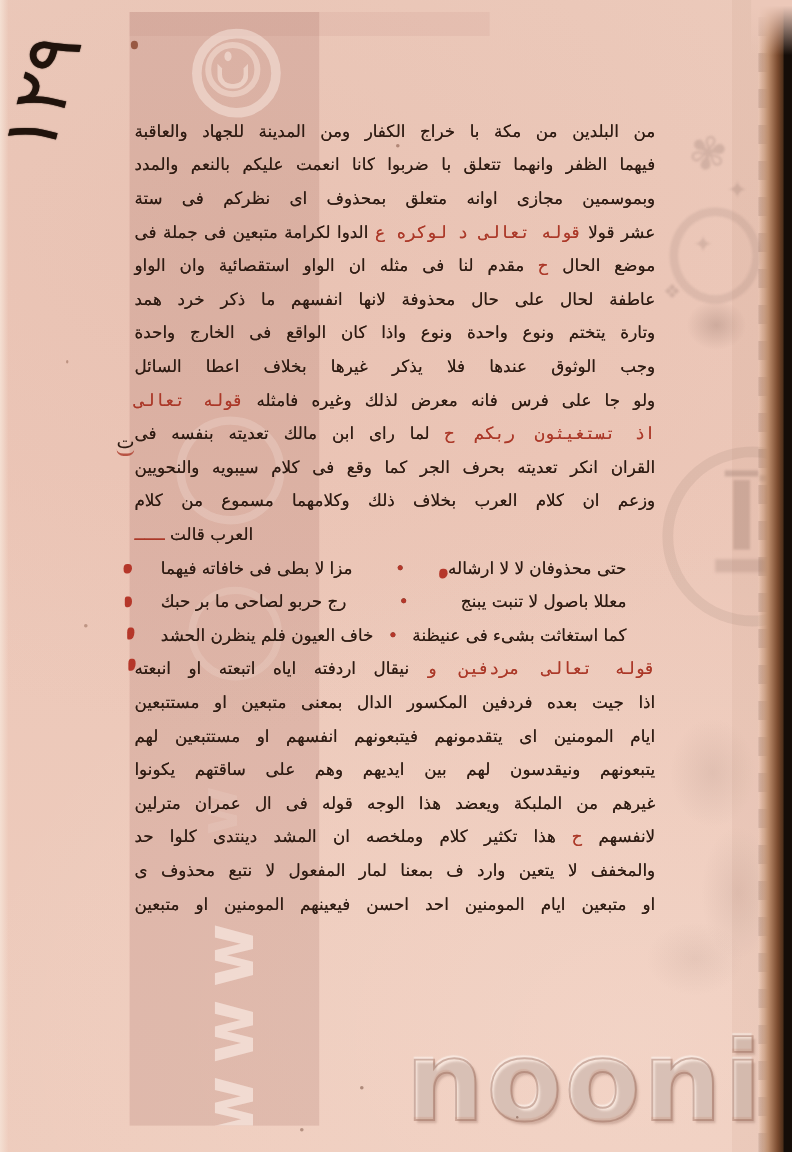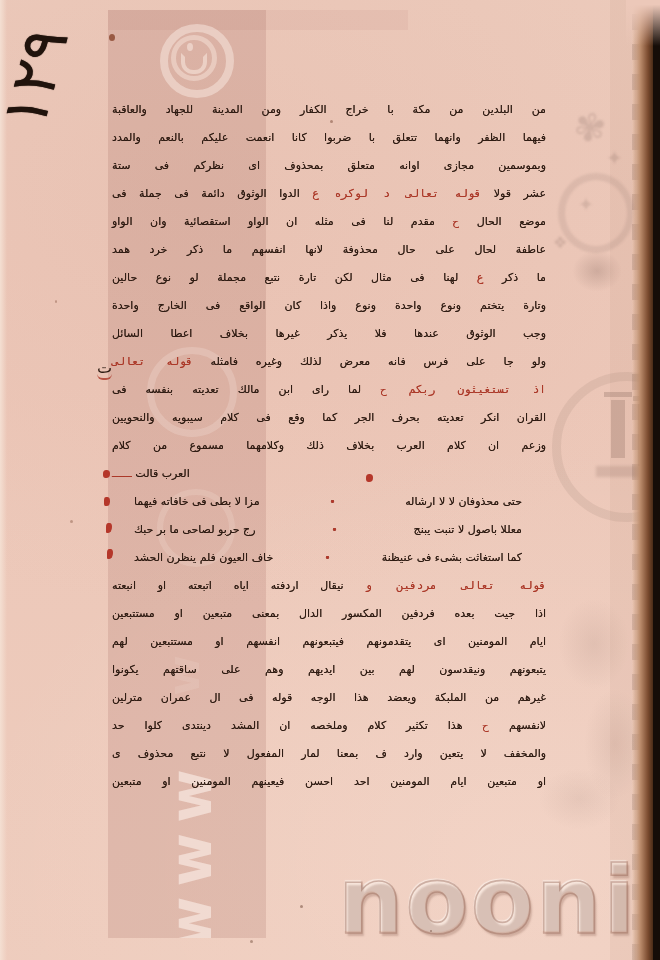--- a/index.html
+++ b/index.html
@@ -31,21 +31,21 @@
   
   .noonin{position:absolute;left:338px;top:848px;font-size:92px;font-weight:bold;letter-spacing:2px;
     color:rgba(240,214,200,0.12);-webkit-text-stroke:1.6px rgba(152,106,92,0.45);
     text-shadow:2px 3px 2px rgba(122,78,66,0.28),-1px -2px 1px rgba(255,252,248,0.55);z-index:2;white-space:nowrap;}
   
   .folio{position:absolute;left:0px;top:14px;width:120px;height:120px;z-index:4;
     font-size:62px;color:#20130c;transform:rotate(-75deg);letter-spacing:4px;
     text-shadow:0 0 1px #20130c;}
   
   .textblock{position:absolute;left:112px;top:96px;width:434px;z-index:3;direction:rtl;
-    color:#2e1b12;font-size:11px;text-shadow:0 0 0.5px rgba(46,27,18,0.8);}
+    color:#2e1b12;font-size:14px;text-shadow:0 0 0.5px rgba(46,27,18,0.8);}
   .mline{height:28px;line-height:28px;text-align:justify;text-align-last:justify;white-space:nowrap;}
   .mline.tail{text-align-last:left;}
   .mline.verse{display:flex;justify-content:space-between;padding:0 24px 0 22px;}
   .red{color:#ab3828;text-shadow:0 0 0.5px rgba(171,56,40,0.8);font-family:Liberation Mono, monospace;}
   .caesura{color:#b5372a;padding:0 4px;}
   
   .margin-tav{position:absolute;left:97px;top:358px;z-index:3;color:#2e1b12;font-size:16px;
     border-bottom:2px solid rgba(171,56,40,0.8);border-radius:0 0 6px 6px;padding-bottom:1px;}
   .mdot{position:absolute;width:7px;height:8px;border-radius:50% 50% 60% 40%;background:#b5372a;z-index:3;}
   .mdot.d1{left:103px;top:470px;}
@@ -127,24 +127,23 @@
   <div class="lantern l2"></div>
   <div class="orn-base"></div>
   <div class="blob blob2"></div>
   <div class="blob blob3"></div>
   <div class="blob blob4"></div>
 
   <div class="textblock" id="textblock" dir="rtl">
       <div class="mline"><span>من البلدين من مكة با خراج الكفار ومن المدينة للجهاد والعاقبة</span></div>
       <div class="mline"><span>فيهما الظفر وانهما تتعلق با ضربوا كانا انعمت عليكم بالنعم والمدد</span></div>
       <div class="mline"><span>وبموسمين مجازى اوانه متعلق بمحذوف اى نظركم فى ستة</span></div>
-      <div class="mline"><span>عشر قولا </span><span class="red">قوله تعالى د لوكره ع</span><span> الدوا الوثوق دائمة فى جملة فى</span></div>
+      <div class="mline"><span>عشر قولا </span><span class="red">قوله تعالى د لوكره ع</span><span> الدوا لكرامة متبعين فى جملة فى</span></div>
       <div class="mline"><span>موضع الحال </span><span class="red">ح</span><span> مقدم لنا فى مثله ان الواو استقصائية وان الواو</span></div>
       <div class="mline"><span>عاطفة لحال على حال محذوفة لانها انفسهم ما ذكر خرد همد</span></div>
-      <div class="mline"><span>ما ذكر </span><span class="red">ع</span><span> لهنا فى مثال لكن تارة نتبع مجملة لو نوع حالين</span></div>
       <div class="mline"><span>وتارة يتختم ونوع واحدة ونوع واذا كان الواقع فى الخارج واحدة</span></div>
       <div class="mline"><span>وجب الوثوق عندها فلا يذكر غيرها بخلاف اعطا السائل</span></div>
       <div class="mline"><span>ولو جا على فرس فانه معرض لذلك وغيره فامثله </span><span class="red">قوله تعالى</span></div>
       <div class="mline"><span class="red">اذ تستغيثون ربكم ح</span><span> لما راى ابن مالك تعديته بنفسه فى</span></div>
       <div class="mline"><span>القران انكر تعديته بحرف الجر كما وقع فى كلام سيبويه والنحويين</span></div>
       <div class="mline"><span>وزعم ان كلام العرب بخلاف ذلك وكلامهما مسموع من كلام</span></div>
       <div class="mline tail"><span>العرب قالت </span><span class="red">ـــ</span></div>
       <div class="mline verse">
         <span>حتى محذوفان لا لا ارشاله</span>
         <span class="caesura">•</span>

